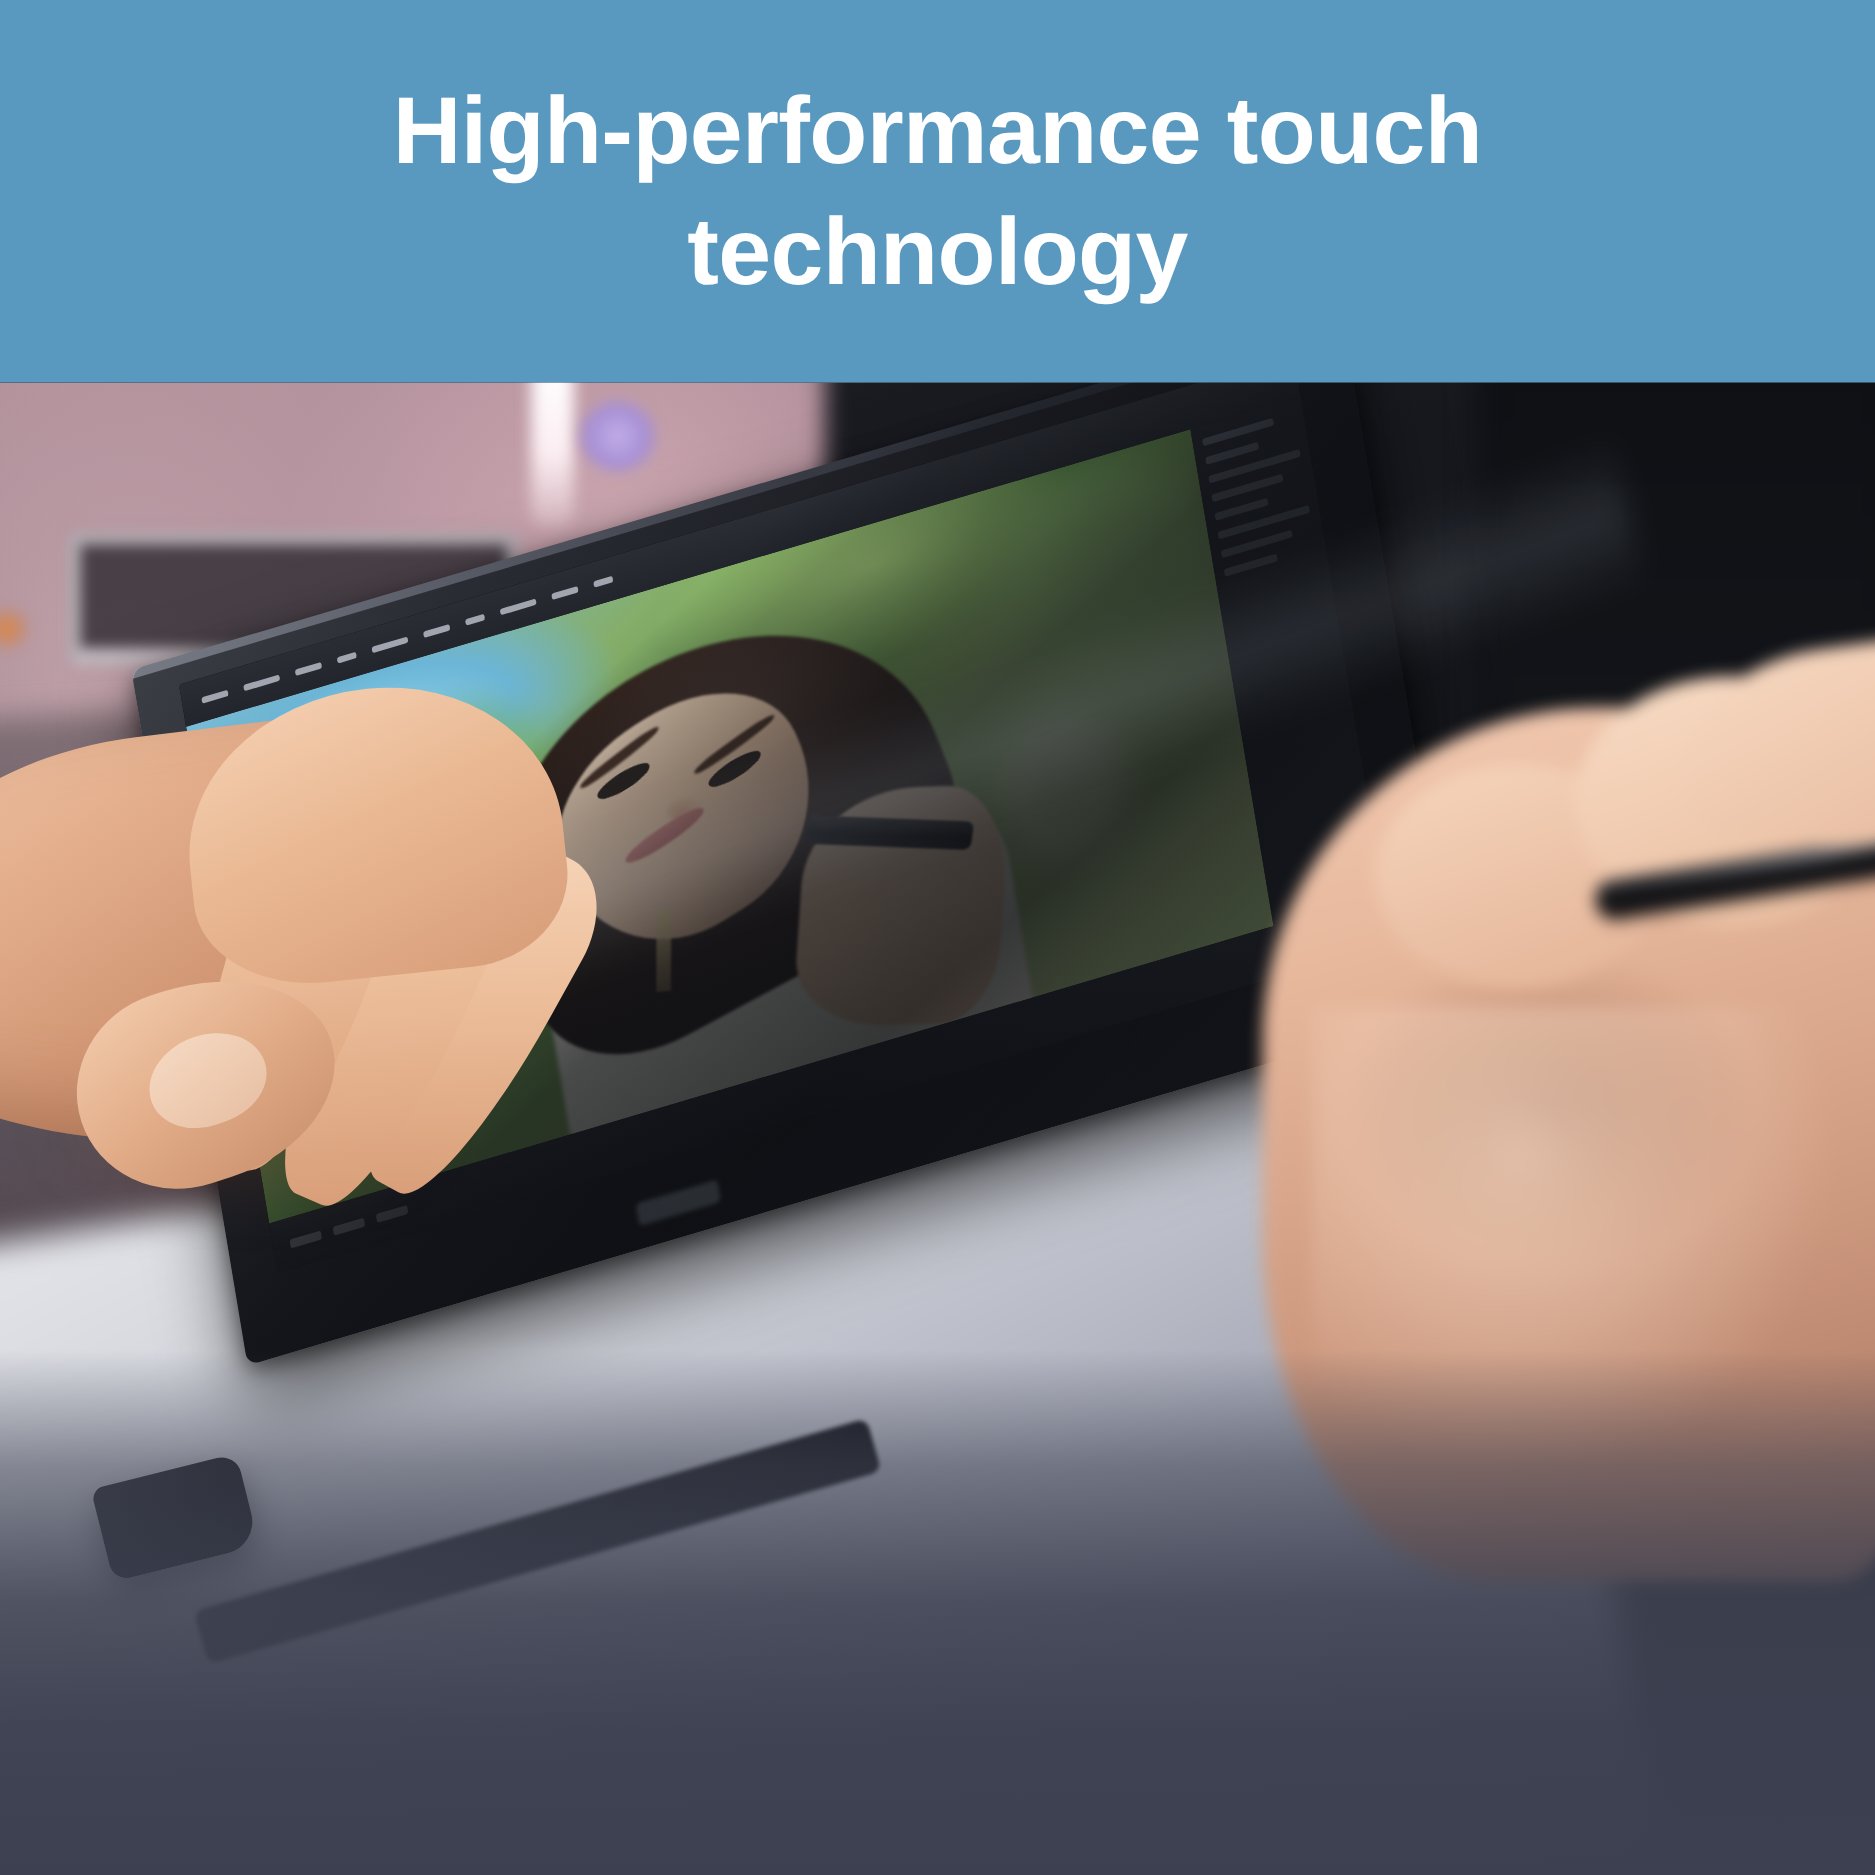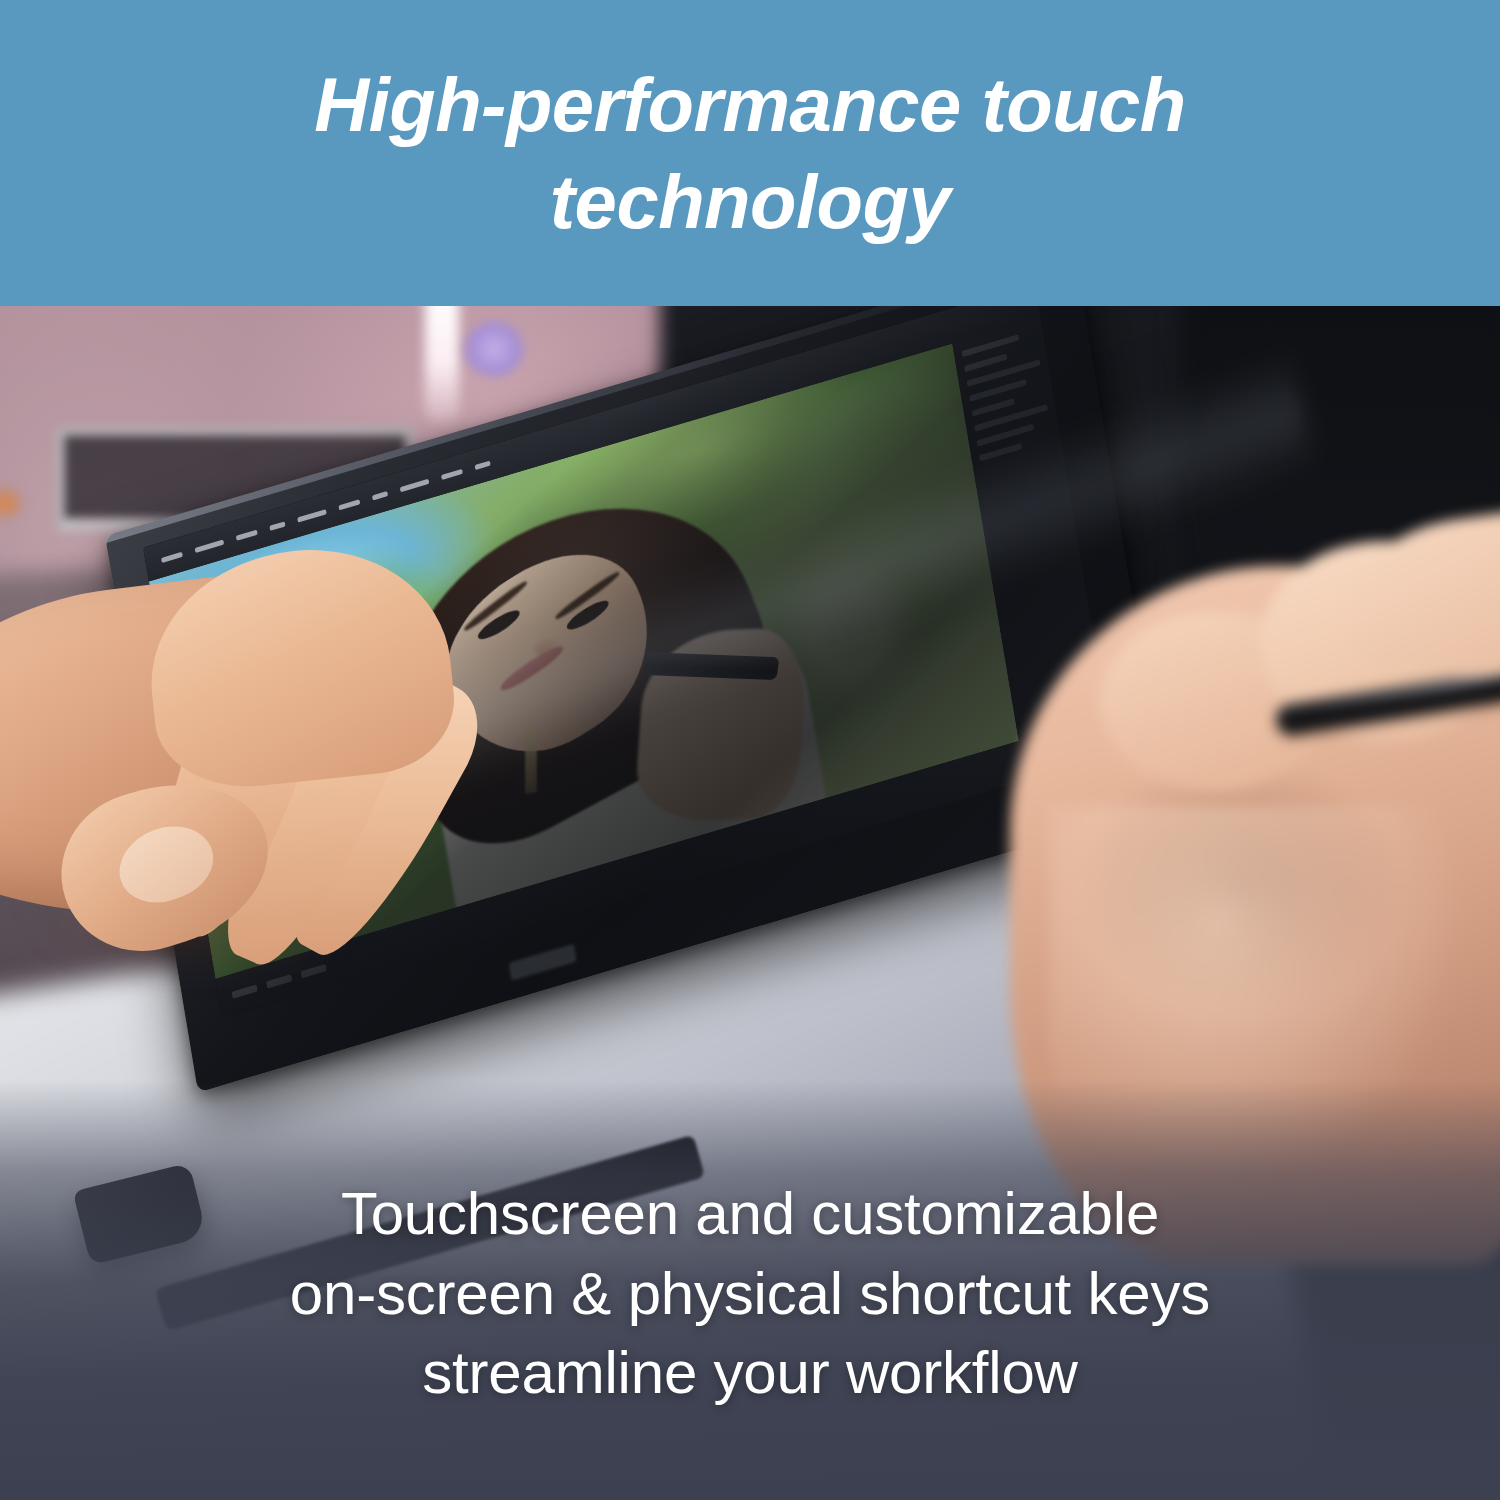--- a/index.html
+++ b/index.html
@@ -24,21 +24,20 @@
   }
   .headline-text {
     color:#ffffff;
     font-size:76px;
     font-weight:700;
     line-height:1.28;
     letter-spacing:-0.5px;
     text-align:center;
     max-width:1180px;
     font-family:"Liberation Sans", sans-serif;
-    font-style:italic;
   }
 
   
   .photo-scene {
     position:absolute; left:0; top:306px;
     width:1500px; height:1194px;
     overflow:hidden;
     background:#2a2b33;
   }
 
@@ -507,19 +506,14 @@
       <div class="hr-knuckle2"></div>
       <div class="stylus"></div>
       <div class="stylus-sheen"></div>
       <div class="hr-finger-top"></div>
       <div class="hr-palm-light"></div>
     </div>
 
   </div>
 
   <div class="caption-scrim"></div>
-  <div class="caption">
-    <span class="cl">Touchscreen and customizable</span>
-    <span class="cl">on-screen &amp; physical shortcut keys</span>
-    <span class="cl">streamline your workflow</span>
-  </div>
 
 </div>
 
 </body></html>

